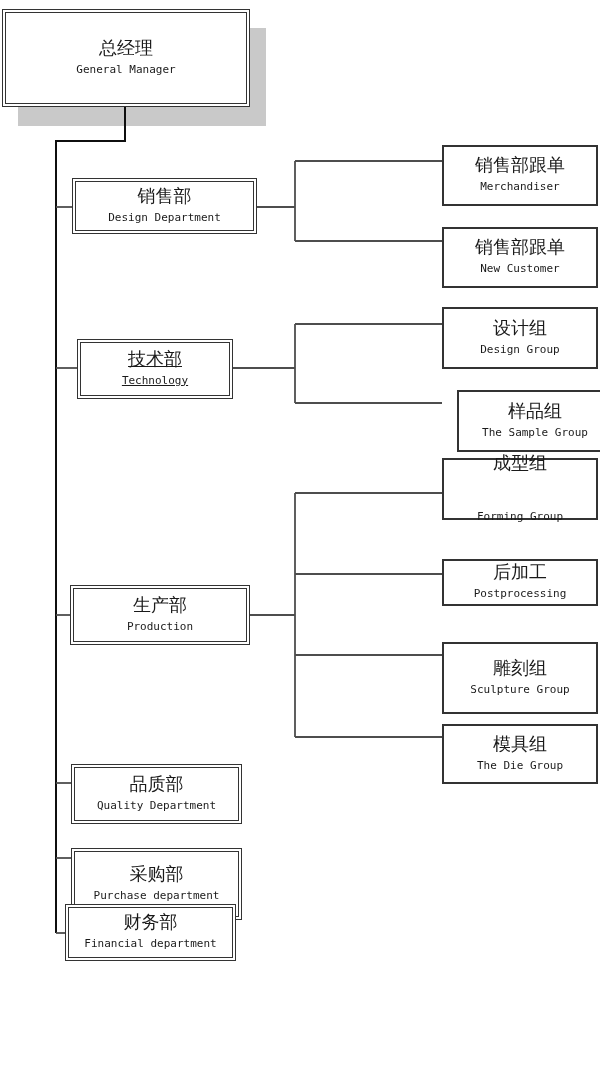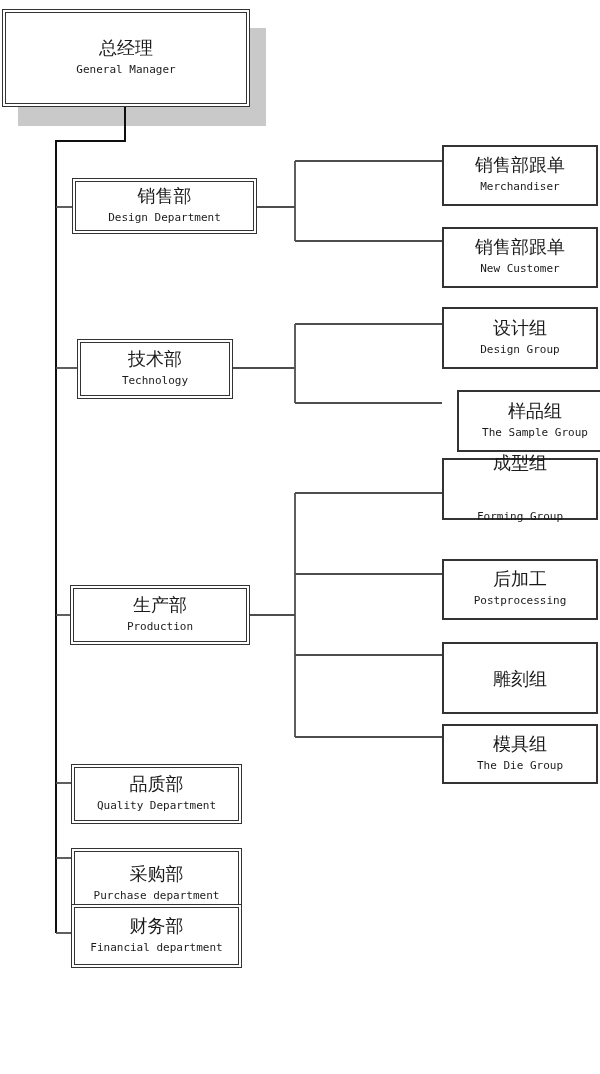--- a/index.html
+++ b/index.html
@@ -31,33 +31,33 @@
   .sbox{
     border:2px solid var(--border);
     display:flex;flex-direction:column;align-items:center;justify-content:center;
     text-align:center;
   }
   .zh{font-size:18px;line-height:23px;white-space:nowrap;text-align:right;}
   .en{font-size:11px;line-height:22px;white-space:nowrap;}
   
   .n-gm{left:2px;top:9px;width:248px;height:98px;}
   .n-sales{left:72px;top:178px;width:185px;height:56px;}
-  .n-tech{left:77px;top:339px;width:156px;height:60px;}
+  .n-tech{left:77px;top:339px;width:156px;height:60px;text-decoration:underline;}
   .n-prod{left:70px;top:585px;width:180px;height:60px;}
   .n-quality{left:71px;top:756px;width:171px;height:60px;margin-top:8px;}
   .n-purchase{left:71px;top:848px;width:171px;height:72px;}
-  .n-financial{left:71px;top:904px;width:171px;height:64px;}
+  .n-financial{left:65px;top:904px;width:171px;height:57px;}
   
   .rcol{left:442px;width:156px;}
   .n-merch{top:145px;height:61px;}
   .n-newcust{top:227px;height:61px;}
   .n-design{top:307px;height:62px;}
   .n-sample{top:390px;height:62px;margin-left:15px;}
   .n-forming{top:458px;height:62px;gap:32px;}
-  .n-postproc{top:559px;height:61px;}
+  .n-postproc{top:559px;height:47px;}
   .n-sculpt{top:642px;height:72px;}
   .n-die{top:724px;height:60px;}
 </style>
 </head>
 <body>
 
 <div id="canvas">
 
   <div class="shadow"></div>
 
@@ -164,20 +164,21 @@
     <span class="en">Forming Group</span>
   </div>
 
   <div class="node sbox rcol n-postproc">
     <span class="zh">后加工</span>
     <span class="en">Postprocessing</span>
   </div>
 
   <div class="node sbox rcol n-sculpt">
     <span class="zh">雕刻组</span>
+    <span class="en">Sculpture Group</span>
   </div>
 
   <div class="node sbox rcol n-die">
     <span class="zh">模具组</span>
     <span class="en">The Die Group</span>
   </div>
 
 </div>
 
 </body></html>

